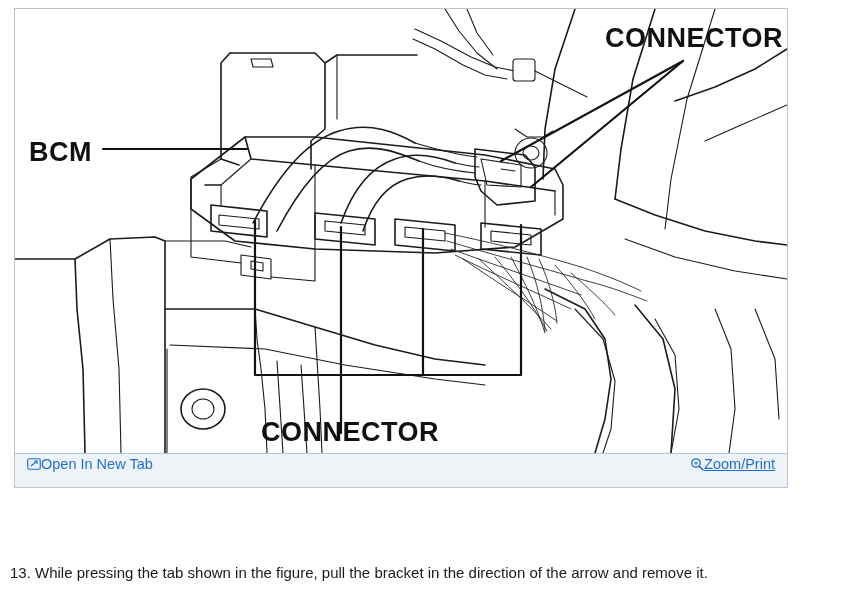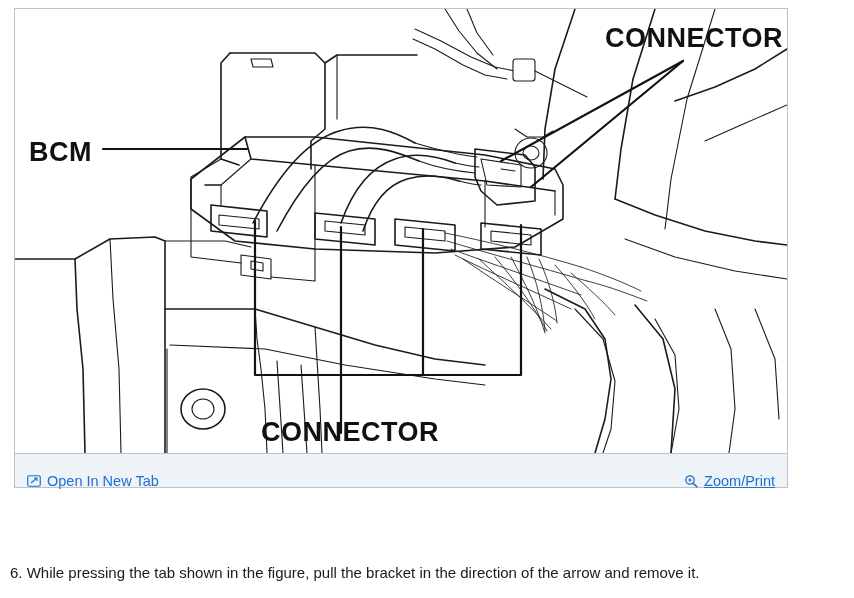--- a/index.html
+++ b/index.html
@@ -49,24 +49,23 @@
     left: 0;
     bottom: 0;
     width: 772px;
     height: 34px;
     background: #eef3f8;
     border-top: 1px solid #b8c4d0;
     box-sizing: border-box;
   }
   .toolbar-link {
     position: absolute;
-    top: 19px;
+    top: 2px;
     display: flex;
     align-items: center;
-    gap: 6px;
     color: #1f6fd0;
     font-size: 14.5px;
     text-decoration: none;
     cursor: pointer;
     white-space: nowrap;
   }
   #open-new-tab-link { left: 12px; }
   #zoom-print-link { right: 12px; text-decoration: underline; }
 
   .tb-icon {
@@ -260,13 +259,13 @@
           <path d="M9.2 9.2 L13 13" fill="none" stroke="#1f6fd0" stroke-width="1.6" stroke-linecap="round"></path>
           <path d="M4.2 6 H7.8 M6 4.2 V7.8" fill="none" stroke="#1f6fd0" stroke-width="1"></path>
         </svg>
       </span>
       <span>Zoom/Print</span>
     </a>
 
   </div>
 </div>
 
-<div id="caption-text">6. While pressing the tab shown in the figure, pull the bracket in the direction of the arrow and remove it.</div>
+<div id="caption-text">13. While pressing the tab shown in the figure, pull the bracket in the direction of the arrow and remove it.</div>
 
 </body></html>

